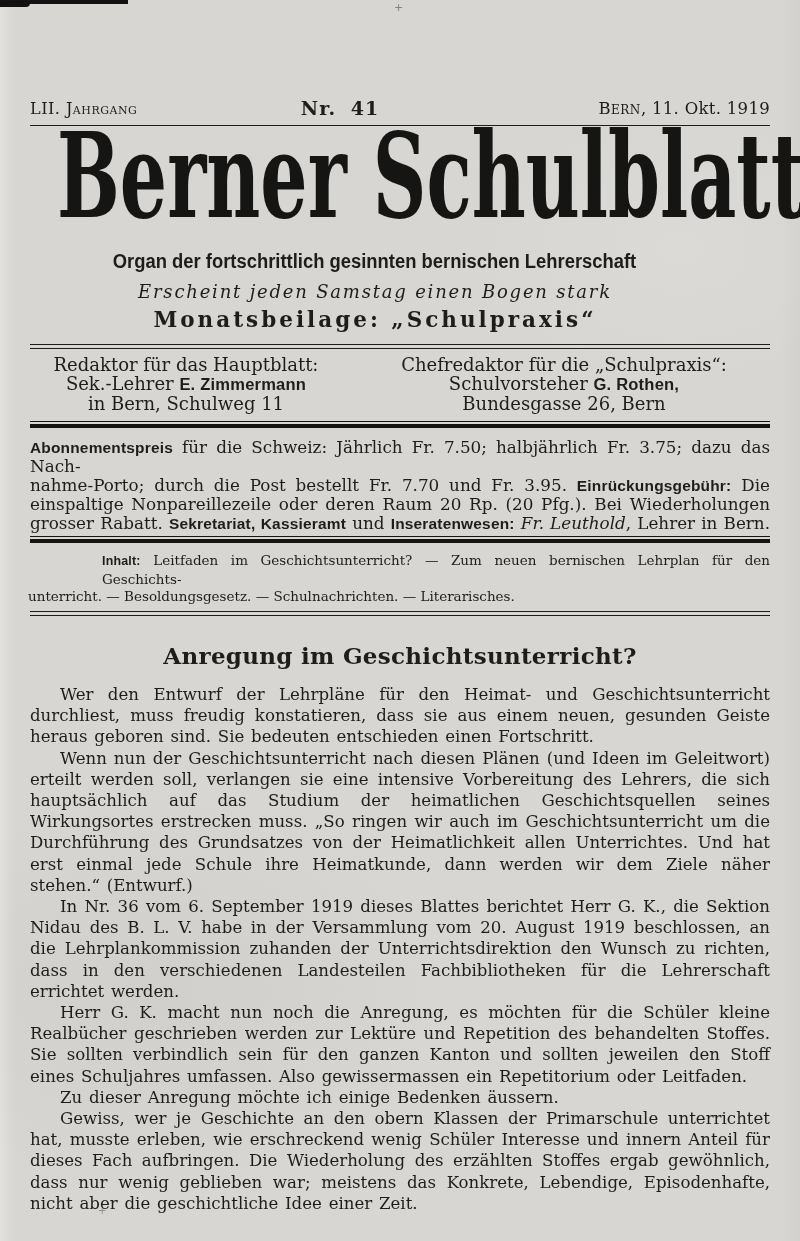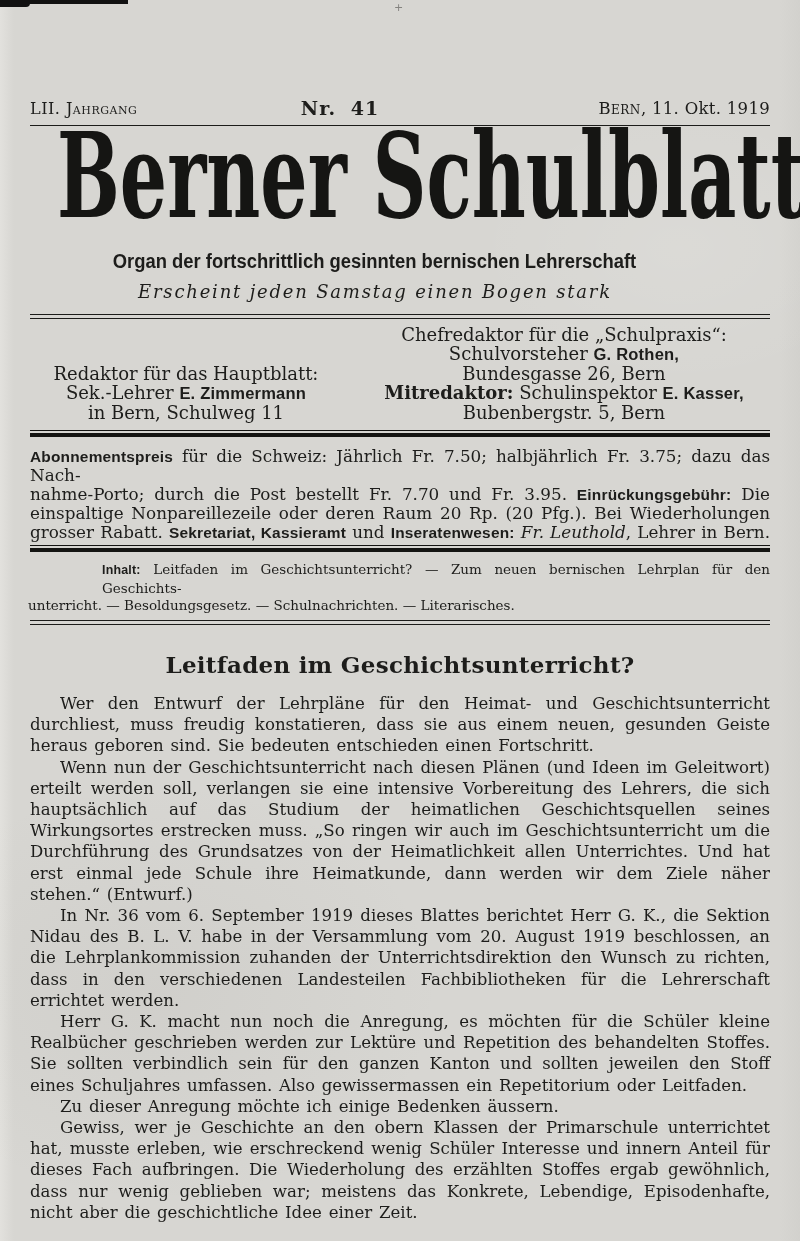--- a/index.html
+++ b/index.html
@@ -105,35 +105,35 @@
       <div class="date"><span class="sc">Bern</span><span>, 11. Okt. 1919</span></div>
     </div>
     <hr class="rule-thin">
 
     <div class="head-center">
       <div class="masthead">
         <span class="masthead-title">Berner Schulblatt</span>
       </div>
       <div class="sub1"><span>Organ der fortschrittlich gesinnten bernischen Lehrerschaft</span></div>
       <div class="sub2">Erscheint jeden Samstag einen Bogen stark</div>
+      <div class="sub3">Monatsbeilage: „Schulpraxis“</div>
     </div>
 
     <div class="rule-double"></div>
 
     <div class="editors">
       <div class="ed-left">
         <div><span>Redaktor für das Hauptblatt:</span></div>
         <div><span>Sek.-Lehrer </span><span class="bs">E. Zimmermann</span></div>
         <div><span>in Bern, Schulweg 11</span></div>
       </div>
       <div class="ed-divider"></div>
       <div class="ed-right">
         <div><span>Chefredaktor für die „Schulpraxis“: Schulvorsteher </span><span class="bs">G. Rothen,</span></div>
         <div><span>Bundesgasse 26, Bern</span></div>
-        <div><span class="b">Mitredaktor:</span><span> Schulinspektor </span><span class="bs">E. Kasser,</span><span> Bubenbergstr. 5, Bern</span></div>
       </div>
     </div>
 
     <div class="rule-thickpair">
       <div class="t1"></div>
       <div class="t2"></div>
     </div>
 
     <div class="subscription">
       <div class="ln"><span class="bs">Abonnementspreis</span><span> für die Schweiz: Jährlich Fr. 7.50; halbjährlich Fr. 3.75; dazu das Nach-</span></div>
@@ -146,21 +146,21 @@
       <div class="t1"></div>
       <div class="t2"></div>
     </div>
 
     <div class="toc">
       <div class="ln1"><span class="bs">Inhalt:</span><span> Leitfaden im Geschichtsunterricht? — Zum neuen bernischen Lehrplan für den Geschichts-</span></div>
       <div class="ln2"><span>unterricht. — Besoldungsgesetz. — Schulnachrichten. — Literarisches.</span></div>
     </div>
     <div class="rule-double2"></div>
 
-    <h1 class="article-title">Leitfaden im Geschichtsunterricht?</h1>
+    <h1 class="article-title">Anregung im Geschichtsunterricht?</h1>
     <div class="article-body">
       <p>Wer den Entwurf der Lehrpläne für den Heimat- und Geschichtsunterricht durchliest, muss freudig konstatieren, dass sie aus einem neuen, gesunden Geiste heraus geboren sind. Sie bedeuten entschieden einen Fortschritt.</p>
       <p>Wenn nun der Geschichtsunterricht nach diesen Plänen (und Ideen im Geleitwort) erteilt werden soll, verlangen sie eine intensive Vorbereitung des Lehrers, die sich hauptsächlich auf das Studium der heimatlichen Geschichtsquellen seines Wirkungsortes erstrecken muss. „So ringen wir auch im Geschichtsunterricht um die Durchführung des Grundsatzes von der Heimatlichkeit allen Unterrichtes. Und hat erst einmal jede Schule ihre Heimatkunde, dann werden wir dem Ziele näher stehen.“ (Entwurf.)</p>
       <p>In Nr. 36 vom 6. September 1919 dieses Blattes berichtet Herr G. K., die Sektion Nidau des B. L. V. habe in der Versammlung vom 20. August 1919 beschlossen, an die Lehrplankommission zuhanden der Unterrichtsdirektion den Wunsch zu richten, dass in den verschiedenen Landesteilen Fachbibliotheken für die Lehrerschaft errichtet werden.</p>
       <p>Herr G. K. macht nun noch die Anregung, es möchten für die Schüler kleine Realbücher geschrieben werden zur Lektüre und Repetition des behandelten Stoffes. Sie sollten verbindlich sein für den ganzen Kanton und sollten jeweilen den Stoff eines Schuljahres umfassen. Also gewissermassen ein Repetitorium oder Leitfaden.</p>
       <p>Zu dieser Anregung möchte ich einige Bedenken äussern.</p>
       <p>Gewiss, wer je Geschichte an den obern Klassen der Primarschule unterrichtet hat, musste erleben, wie erschreckend wenig Schüler Interesse und innern Anteil für dieses Fach aufbringen. Die Wiederholung des erzählten Stoffes ergab gewöhnlich, dass nur wenig geblieben war; meistens das Konkrete, Lebendige, Episodenhafte, nicht aber die geschichtliche Idee einer Zeit.</p>
     </div>
 
   </div>

